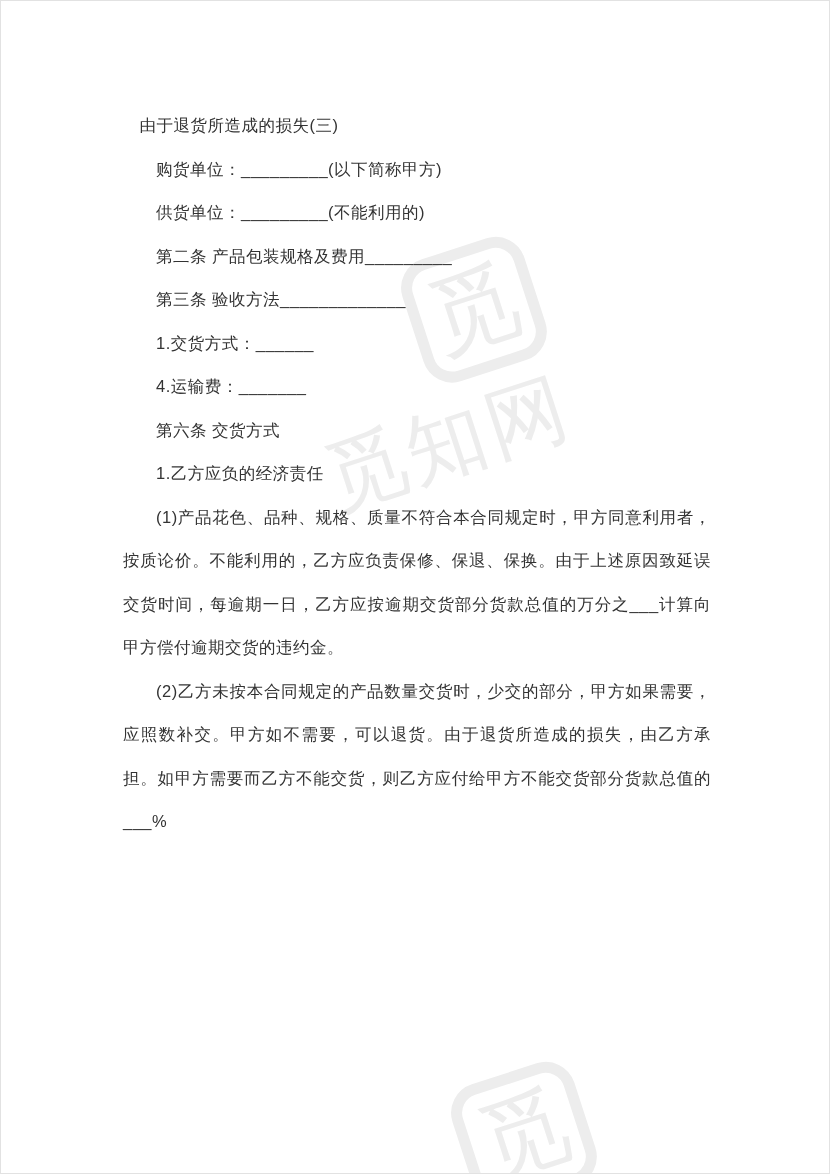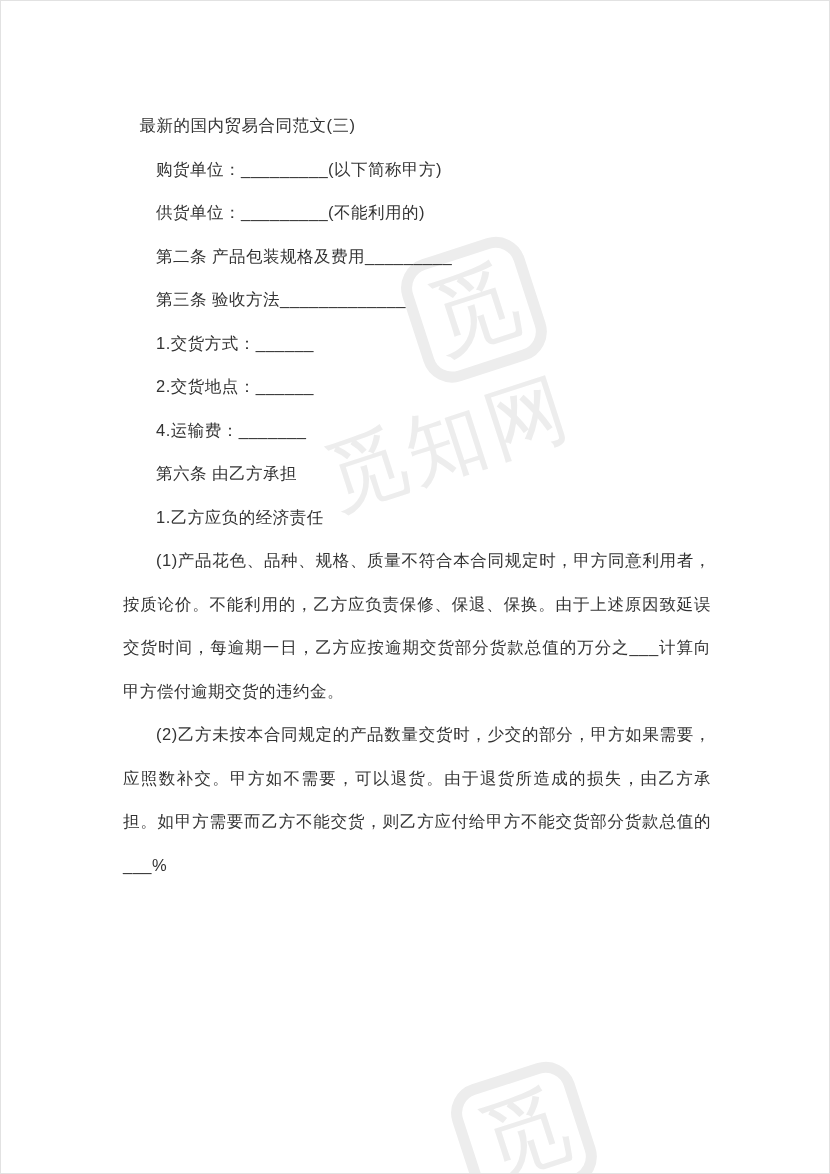--- a/index.html
+++ b/index.html
@@ -93,29 +93,28 @@
   </div>
 
   <div class="wm wm-bottom">
     <div class="wm-box">
       <span class="wm-glyph">觅</span>
     </div>
     <div class="wm-text">觅知网</div>
   </div>
 
   <div class="content">
-    <p class="doc-title">最新的国内贸易合同范文(三)</p>
+    <p class="doc-title">由于退货所造成的损失(三)</p>
 
     <p class="doc-line">购货单位：_________(以下简称甲方)</p>
     <p class="doc-line">供货单位：_________(不能利用的)</p>
     <p class="doc-line">第二条 产品包装规格及费用_________</p>
     <p class="doc-line">第三条 验收方法_____________</p>
     <p class="doc-line">1.交货方式：______</p>
-    <p class="doc-line">2.交货地点：______</p>
     <p class="doc-line">4.运输费：_______</p>
-    <p class="doc-line">第六条 由乙方承担</p>
+    <p class="doc-line">第六条 交货方式</p>
     <p class="doc-line">1.乙方应负的经济责任</p>
 
     <p class="doc-para">(1)产品花色、品种、规格、质量不符合本合同规定时，甲方同意利用者，按质论价。不能利用的，乙方应负责保修、保退、保换。由于上述原因致延误交货时间，每逾期一日，乙方应按逾期交货部分货款总值的万分之___计算向甲方偿付逾期交货的违约金。</p>
     <p class="doc-para">(2)乙方未按本合同规定的产品数量交货时，少交的部分，甲方如果需要，应照数补交。甲方如不需要，可以退货。由于退货所造成的损失，由乙方承担。如甲方需要而乙方不能交货，则乙方应付给甲方不能交货部分货款总值的___%</p>
   </div>
 
 </div>
 
 </body></html>

